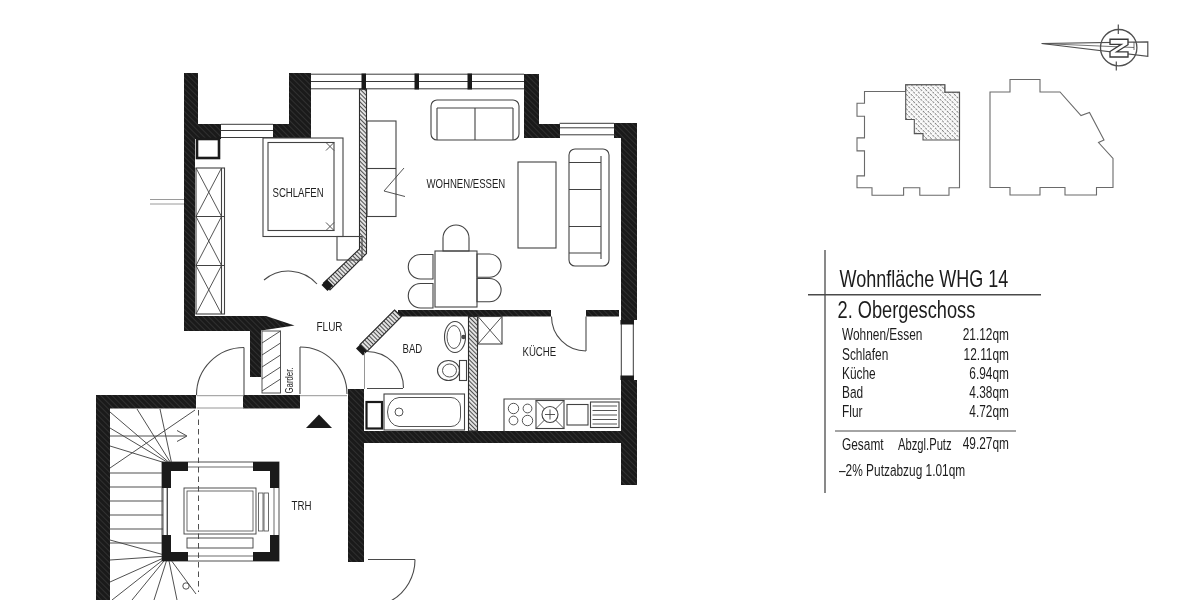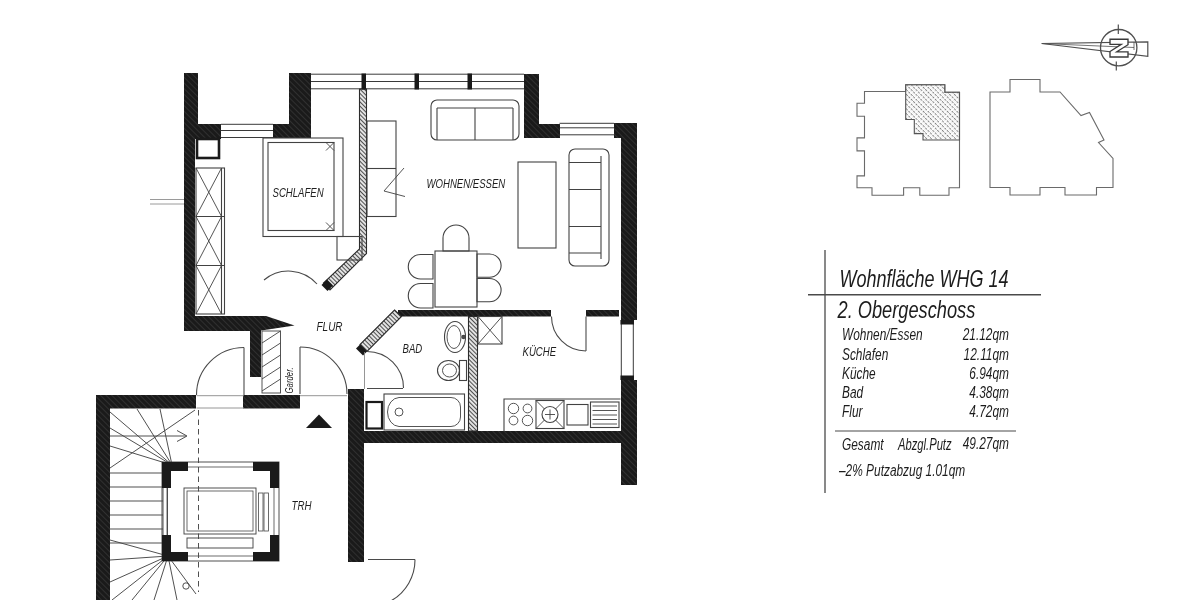--- a/index.html
+++ b/index.html
@@ -1,16 +1,16 @@
 <!DOCTYPE html>
 <html><head>
 <meta charset="utf-8">
 <style>
   html,body{margin:0;padding:0;background:#ffffff;}
-  #plan{width:1200px;height:600px;position:relative;font-family:"Liberation Sans",sans-serif;font-style:italic;}
+  #plan{width:1200px;height:600px;position:relative;font-family:"Liberation Sans",sans-serif;}
   svg{display:block;}
 </style>
 </head>
 <body>
 <div id="plan">
 <svg width="1200" height="600" viewBox="0 0 1200 600">
 <defs>
   <pattern id="bh" width="4" height="4" patternUnits="userSpaceOnUse" patternTransform="rotate(45)">
     <rect width="4" height="4" fill="#1a1a1a"></rect>
           <line x1="0" y1="0" x2="4" y2="0" stroke="#454545" stroke-width="1"></line>

